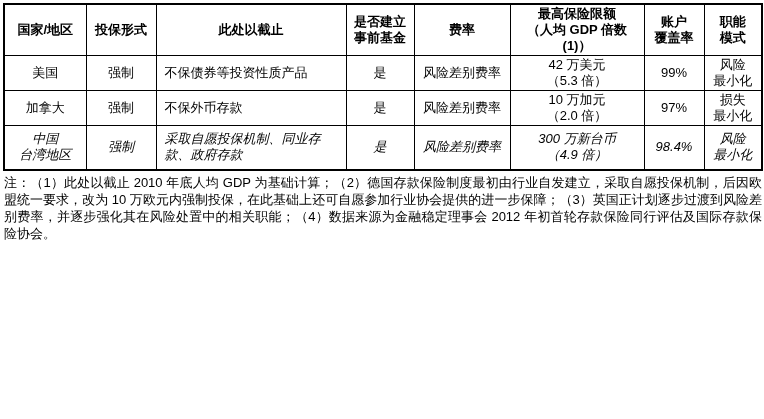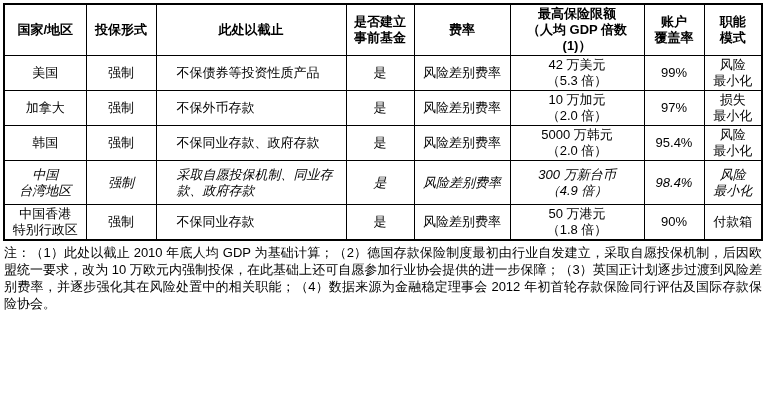--- a/index.html
+++ b/index.html
@@ -32,21 +32,21 @@
     padding: 1px 3px;
     white-space: pre-line;
     overflow: hidden;
   }
   table.grid thead th {
     font-weight: bold;
     height: 40px;
   }
   table.grid tbody tr { height: 34px; }
   table.grid tbody tr.tall { height: 44px; font-style: italic; }
-  table.grid td.left { text-align: left; padding-left: 20px; }
+  table.grid td.left { text-align: left; padding-left: 8px; }
   .col-country { width: 82px; }
   .col-form { width: 70px; }
   .col-coverage { width: 190px; }
   .col-fund { width: 68px; }
   .col-rate { width: 96px; }
   .col-limit { width: 134px; }
   .col-account { width: 60px; }
   .col-mode { width: 58px; }
   .notes {
     width: 758px;
@@ -106,53 +106,29 @@
         <td>强制</td>
         <td class="left">不保外币存款</td>
         <td>是</td>
         <td>风险差别费率</td>
         <td>10 万加元
 （2.0 倍）</td>
         <td>97%</td>
         <td>损失
 最小化</td>
       </tr>
-      <tr>
-        <td>韩国</td>
-        <td>强制</td>
-        <td class="left">不保同业存款、政府存款</td>
-        <td>是</td>
-        <td>风险差别费率</td>
-        <td>5000 万韩元
-（2.0 倍）</td>
-        <td>95.4%</td>
-        <td>风险
-最小化</td>
-      </tr>
       <tr class="tall">
         <td>中国
 台湾地区</td>
         <td>强制</td>
         <td class="left">采取自愿投保机制、同业存款、政府存款</td>
         <td>是</td>
         <td>风险差别费率</td>
         <td>300 万新台币
 （4.9 倍）</td>
         <td>98.4%</td>
         <td>风险
 最小化</td>
       </tr>
-      <tr>
-        <td>中国香港
-特别行政区</td>
-        <td>强制</td>
-        <td class="left">不保同业存款</td>
-        <td>是</td>
-        <td>风险差别费率</td>
-        <td>50 万港元
-（1.8 倍）</td>
-        <td>90%</td>
-        <td>付款箱</td>
-      </tr>
     </tbody>
   </table>
   <div class="notes">注：（1）此处以截止 2010 年底人均 GDP 为基础计算；（2）德国存款保险制度最初由行业自发建立，采取自愿投保机制，后因欧盟统一要求，改为 10 万欧元内强制投保，在此基础上还可自愿参加行业协会提供的进一步保障；（3）英国正计划逐步过渡到风险差别费率，并逐步强化其在风险处置中的相关职能；（4）数据来源为金融稳定理事会 2012 年初首轮存款保险同行评估及国际存款保险协会。</div>
 </div>
 
 </body></html>

